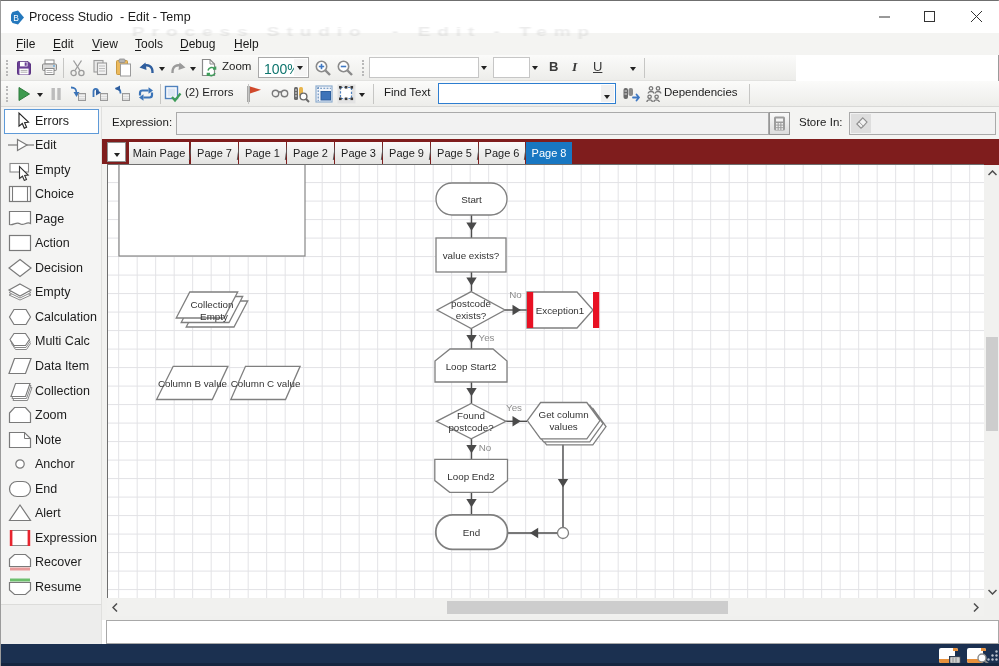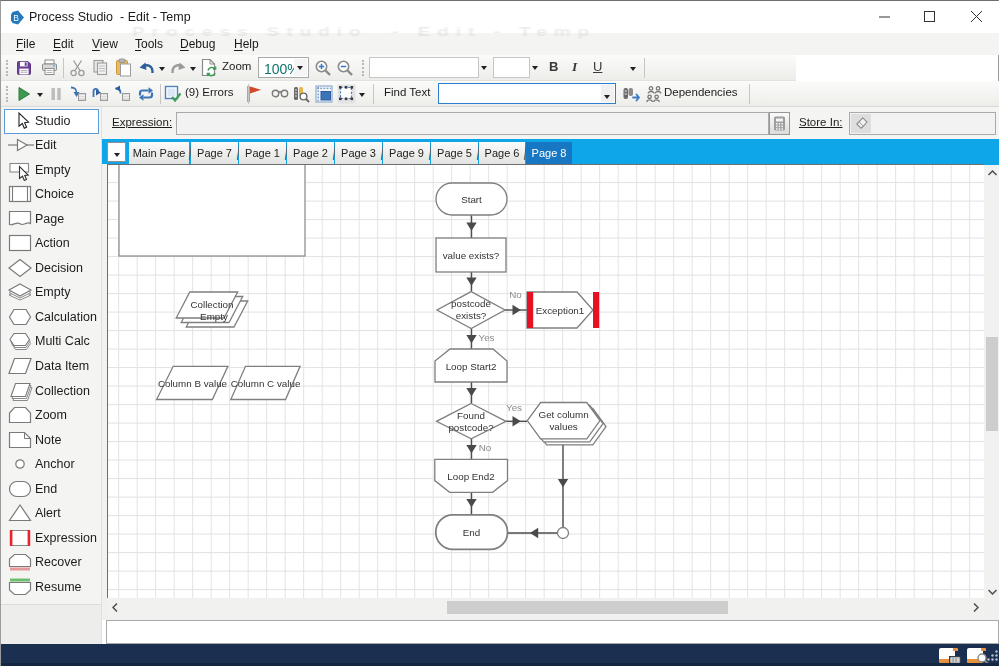--- a/index.html
+++ b/index.html
@@ -24,25 +24,25 @@
 .grip { width:3px; border-left:2px dotted #b9b9b9; height:16px; top:5px; }
 .tsep { width:1px; background:#c6c6c4; height:20px; top:3px; }
 .tbtext { position:absolute; font-size:11.5px; color:#1c1c1c; }
 .combo { position:absolute; background:#fff; border:1px solid #c6c6c6; }
 .combo .dd { position:absolute; right:1px; top:1px; bottom:1px; width:13px; background:#f5f5f5; }
 .dd:after, .ddplain:after { content:""; position:absolute; left:50%; top:50%; margin:-1.5px 0 0 -3.5px; border:3.5px solid transparent; border-top:4.5px solid #222; }
 .ddplain { position:absolute; width:12px; height:16px; }
 
 
 #exprrow { left:101px; top:106px; width:898px; height:32px; background:#f4f4f2; }
-.fieldlbl { position:absolute; font-size:11.5px; color:#1c1c1c;text-decoration:underline; }
+.fieldlbl { position:absolute; font-size:11.5px; color:#1c1c1c; }
 .gfield { position:absolute; background:#f2f2f2; border:1px solid #aaaaaa; }
 
 
-#tabrow { left:101px; top:138px; width:898px; height:26px; background:#0ea5e9; }
+#tabrow { left:101px; top:138px; width:898px; height:26px; background:#7f1d1d; }
 .tab { position:absolute; top:2.5px; height:22px; background:linear-gradient(#fafafa,#e3e3e1); color:#1c1c1c; font-size:11px; text-align:center; line-height:22px; }
 .tabsep { position:absolute; top:4px; height:17px; width:1.2px; background:#585858; transform:skewX(-8deg); }
 #tab-active { background:#1877c2; color:#fff; }
 
 
 #sidebar { left:0; top:106px; width:101px; height:497px; background:#f4f4f3; border-right:1px solid #e0e0de; }
 #sidebar-footer { left:0; top:603px; width:101px; height:40px; background:#ededec; border-top:1px solid #dcdcda; border-right:1px solid #e0e0de; }
 .sbitem { position:absolute; left:0; width:101px; height:24px; }
 .sbitem .lbl { position:absolute; left:34px; top:5px; font-size:12.5px; color:#1c1c1c; }
 .sbitem svg { position:absolute; left:6px; top:1px; }
@@ -293,21 +293,21 @@
             <path d="M9.2 8.5 C9.2 5.8 14.8 5.8 14.8 8.5"></path>
             <circle cx="3.6" cy="11.8" r="1.7"></circle>
             <path d="M0.9 17 C0.9 14.2 6.3 14.2 6.3 17"></path>
             <circle cx="10.6" cy="11.8" r="1.7"></circle>
             <path d="M7.9 17 C7.9 14.2 13.3 14.2 13.3 17"></path>
           </g>
         </svg>
     </div>
     <div class="ddplain" style="left:33px;top:5px"></div>
     <div class="abs tsep" style="left:159px"></div>
-    <div class="abs tbtext" style="left:184px;top:5px">(9) Errors</div>
+    <div class="abs tbtext" style="left:184px;top:5px">(2) Errors</div>
     <div class="abs tsep" style="left:247px"></div>
     <div class="ddplain" style="left:355px;top:5px"></div>
     <div class="abs tsep" style="left:372px"></div>
     <div class="abs tbtext" style="left:383px;top:5px">Find Text</div>
     <div class="abs" style="left:437px;top:2px;width:178px;height:21px;background:#fff;border:1.5px solid #2e7ed0">
       <span style="position:absolute;right:1px;top:1px;bottom:1px;width:13px;background:#f0f0f0">
           <span class="ddplain" style="left:0;top:3px"></span>
         </span>
     </div>
     <div class="abs tbtext" style="left:663px;top:5px">Dependencies</div>
@@ -367,21 +367,21 @@
     <div class="tab" id="tab-active" style="left:424px;width:46px">Page 8</div>
   </div>
 
   <div class="abs" id="sidebar"></div>
   <div class="abs" id="pointer-sel"></div>
   <div class="abs" id="sidebar-items" style="left:0;top:0;width:101px;height:666px">
     <div class="sbitem" style="top:108px">
         <svg width="26" height="22" viewBox="0 0 26 22">
           <path d="M12 3 L12 16.2 L15.3 13.5 L17.3 18.2 L19.6 17.2 L17.6 12.7 L21.5 12.2 Z" fill="#fff" stroke="#222" stroke-width="1.1"></path>
         </svg>
-        <span class="lbl">Studio</span>
+        <span class="lbl">Errors</span>
       </div>
     <div class="sbitem" style="top:132px">
         <svg width="28" height="22" viewBox="0 0 28 22">
           <line x1="1" y1="11" x2="27" y2="11" stroke="#7a7a7a" stroke-width="1.2"></line>
           <path d="M10.5 5.5 L10.5 16.5 L20 11 Z" fill="#fff" stroke="#7a7a7a" stroke-width="1.2"></path>
         </svg>
         <span class="lbl">Edit</span>
       </div>
     <div class="sbitem" style="top:157px">
         <svg width="26" height="22" viewBox="0 0 26 22">

